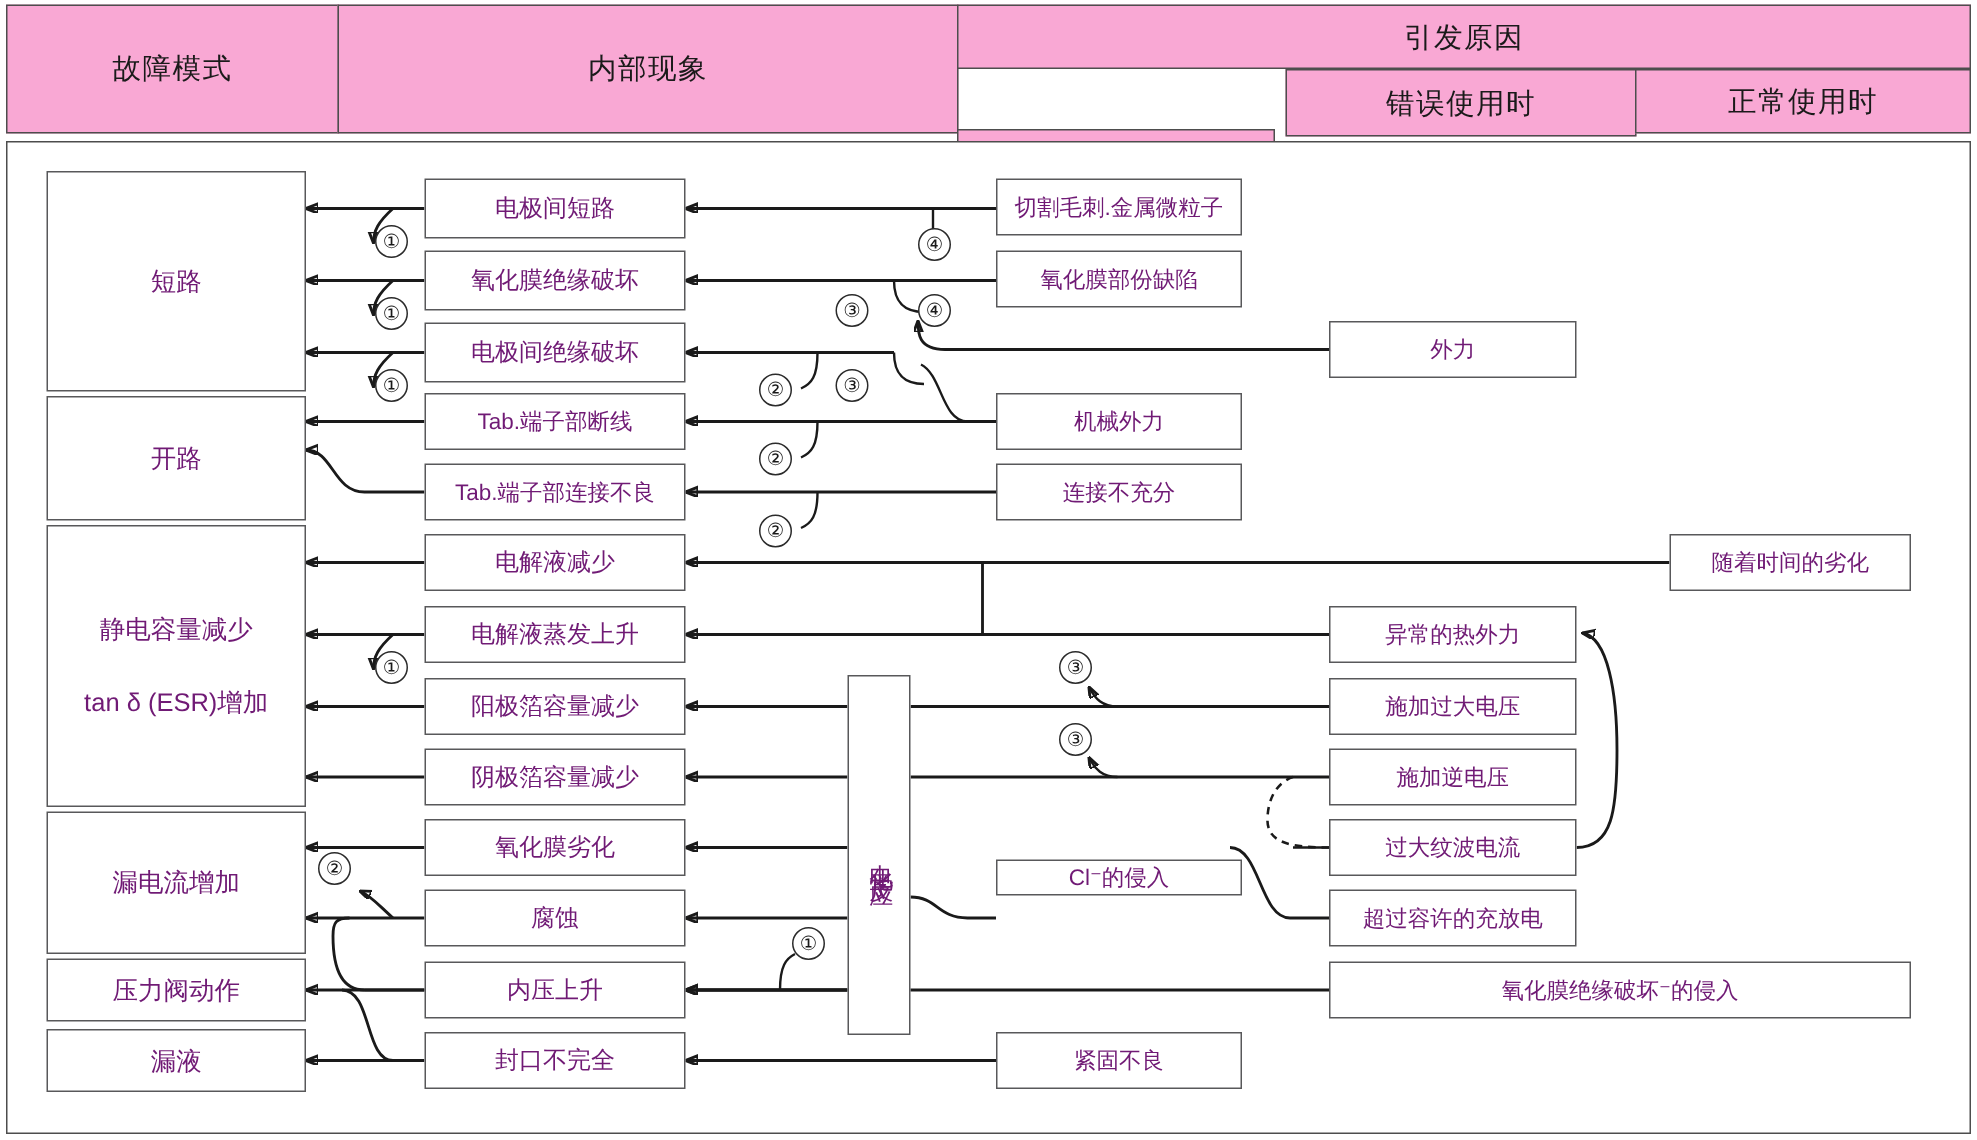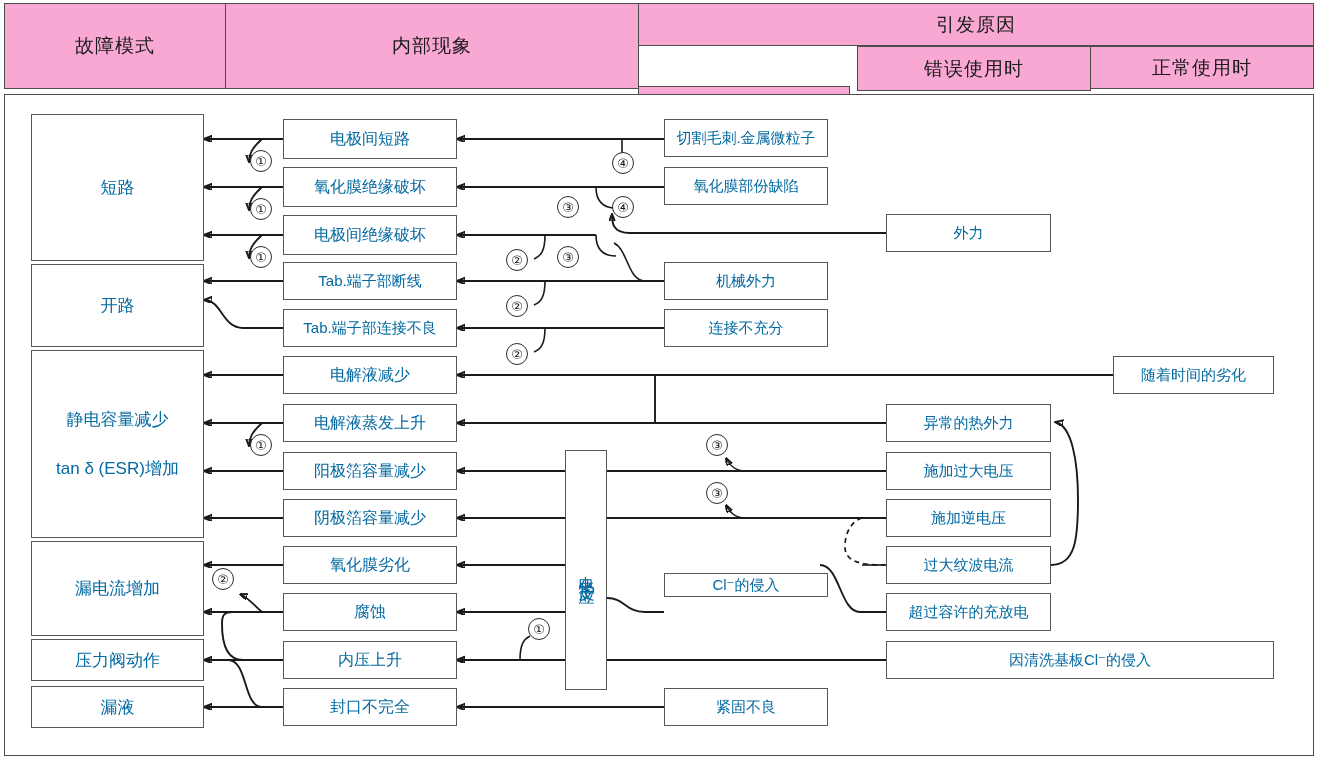--- a/index.html
+++ b/index.html
@@ -10,21 +10,21 @@
   .hdr{position:absolute;box-sizing:border-box;background:#f9a8d4;border:1.6px solid #4d4d4d;
        display:flex;align-items:center;justify-content:center;color:#1a1a1a;}
   .hdr span{font-size:19px;letter-spacing:1px;}
 
   
   .frame{position:absolute;box-sizing:border-box;border:1.6px solid #4d4d4d;background:#fff;}
 
   
   .node{position:absolute;box-sizing:border-box;border:1.5px solid #58585a;background:#fff;
         display:flex;align-items:center;justify-content:center;text-align:center;
-        color:#0369a1;font-size:16px;z-index:5;}
+        color:#701a75;font-size:16px;z-index:5;}
   .node.big{font-size:17px;}
   .node.small{font-size:15px;}
   .node.vtext{writing-mode:vertical-rl;text-orientation:upright;letter-spacing:3px;font-size:16px;}
   .stack{display:flex;flex-direction:column;gap:26px;align-items:center;justify-content:center;}
 
   
   svg.wires{position:absolute;left:0;top:0;width:1318px;height:760px;z-index:2;}
   svg.wires path,svg.wires line{fill:none;stroke:#1a1a1a;stroke-width:1.9;}
   svg.wires .thin{stroke-width:1.6;}
   svg.wires .dash{stroke-dasharray:5 4;stroke-width:1.7;}
@@ -262,21 +262,21 @@
   <div class="node small" style="left:886px;top:499px;width:165px;height:38px;">
     <span>施加逆电压</span>
   </div>
   <div class="node small" style="left:886px;top:546px;width:165px;height:38px;">
     <span>过大纹波电流</span>
   </div>
   <div class="node small" style="left:886px;top:593px;width:165px;height:38px;">
     <span>超过容许的充放电</span>
   </div>
   <div class="node small" style="left:886px;top:641px;width:388px;height:38px;">
-    <span>因清洗基板Cl⁻的侵入</span>
+    <span>氧化膜绝缘破坏⁻的侵入</span>
   </div>
 
   <div class="node small" style="left:1113px;top:356px;width:161px;height:38px;">
     <span>随着时间的劣化</span>
   </div>
 
   <div class="cnum" style="left:250px;top:150px;">
     <span>①</span>
     </div>
   <div class="cnum" style="left:250px;top:198px;">

